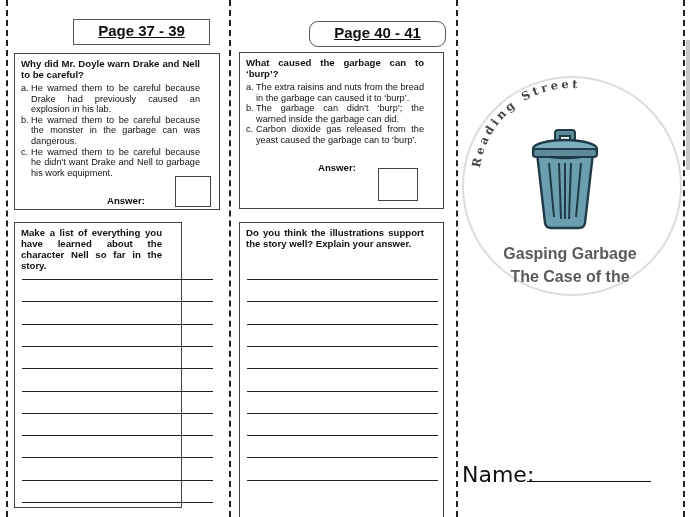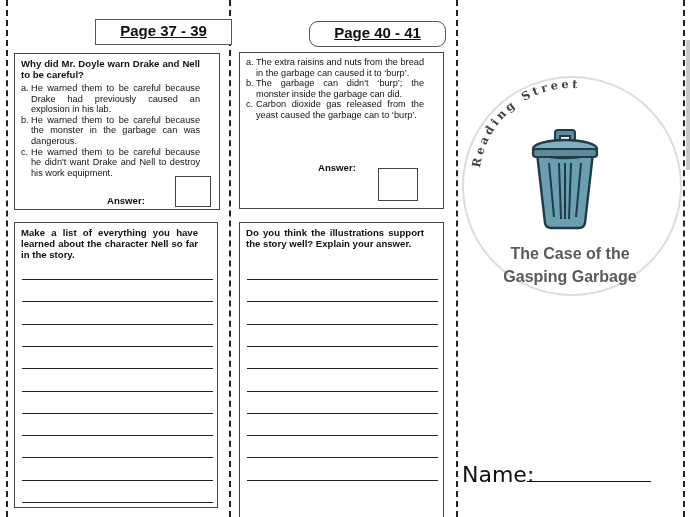--- a/index.html
+++ b/index.html
@@ -49,43 +49,43 @@
 </head>
 <body>
 
 <div class="fold" style="left:6px;"></div>
 <div class="fold" style="left:229px;"></div>
 <div class="fold" style="left:456px;"></div>
 <div class="fold" style="left:683px;"></div>
 <div class="scroll-thumb" style="left:686px; top:40px; width:4px; height:130px;"></div>
 
 <div>
-  <div class="page-label" style="left:95px; top:19px; width:135px; height:24px;text-decoration:underline;">Page 37 - 39</div>
+  <div class="page-label" style="left:73px; top:19px; width:135px; height:24px;text-decoration:underline;">Page 37 - 39</div>
 
   <div class="qbox" style="left:14px; top:53px; width:206px; height:157px;">
     <p class="qtitle">Why did Mr. Doyle warn Drake and Nell to be careful?</p>
     <ul class="opts">
       <li>
           <span class="ol">a.</span>
           <span class="ot">He warned them to be careful because Drake had previously caused an explosion in his lab.</span>
         </li>
       <li>
           <span class="ol">b.</span>
           <span class="ot">He warned them to be careful because the monster in the garbage can was dangerous.</span>
         </li>
       <li>
           <span class="ol">c.</span>
-          <span class="ot">He warned them to be careful because he didn't want Drake and Nell to destroy his work equipment.</span>
+          <span class="ot">He warned them to be careful because he didn't want Drake and Nell to garbage his work equipment.</span>
         </li>
     </ul>
     <span class="answer-row" style="left:92px; top:141px;">Answer:</span>
     <div class="answer-box" style="left:160px; top:122px; width:34px; height:29px;"></div>
   </div>
 
-  <div class="qbox" style="left:14px; top:222px; width:204px; height:286px;">
+  <div class="qbox" style="left:14px; top:222px; width:168px; height:286px;">
     <p class="qtitle">Make a list of everything you have learned about the character Nell so far in the story.</p>
     <div id="p1lines">
         <div class="wline" style="top: 56px; left: 7px; width: 191px;"></div>
         <div class="wline" style="top: 78.3px; left: 7px; width: 191px;"></div>
         <div class="wline" style="top: 100.6px; left: 7px; width: 191px;"></div>
         <div class="wline" style="top: 122.9px; left: 7px; width: 191px;"></div>
         <div class="wline" style="top: 145.2px; left: 7px; width: 191px;"></div>
         <div class="wline" style="top: 167.5px; left: 7px; width: 191px;"></div>
         <div class="wline" style="top: 189.8px; left: 7px; width: 191px;"></div>
         <div class="wline" style="top: 212.1px; left: 7px; width: 191px;"></div>
@@ -93,28 +93,29 @@
         <div class="wline" style="top: 256.7px; left: 7px; width: 191px;"></div>
         <div class="wline" style="top: 279px; left: 7px; width: 191px;"></div>
       </div>
   </div>
 </div>
 
 <div>
   <div class="page-label" style="left:309px; top:21px; width:135px; height:24px;border-radius:9px;">Page 40 - 41</div>
 
   <div class="qbox" style="left:239px; top:52px; width:205px; height:157px;">
+    <p class="qtitle">What caused the garbage can to ‘burp’?</p>
     <ul class="opts">
       <li>
           <span class="ol">a.</span>
           <span class="ot">The extra raisins and nuts from the bread in the garbage can caused it to ‘burp’.</span>
         </li>
       <li>
           <span class="ol">b.</span>
-          <span class="ot">The garbage can didn't ‘burp’; the monster inside the garbage can did.</span>
+          <span class="ot">The garbage can didn't ‘burp’; the warned inside the garbage can did.</span>
         </li>
       <li>
           <span class="ol">c.</span>
           <span class="ot">Carbon dioxide gas released from the yeast caused the garbage can to ‘burp’.</span>
         </li>
     </ul>
     <span class="answer-row" style="left:78px; top:109px;">Answer:</span>
     <div class="answer-box" style="left:138px; top:115px; width:38px; height:31px;"></div>
   </div>
 
@@ -153,19 +154,19 @@
     <path class="stripe" d="M32 36 L 34 92" stroke-width="2" fill="none" stroke="#1f3b47"></path>
     <path class="stripe" d="M38 36 L 38 92" stroke-width="2" fill="none" stroke="#1f3b47"></path>
     <path class="stripe" d="M44 36 L 42 92" stroke-width="2" fill="none" stroke="#1f3b47"></path>
     <path class="stripe" d="M54 36 L 49 90" stroke-width="2" fill="none" stroke="#1f3b47"></path>
     <path id="canHandle" d="M28 16 L 28 6 Q 28 3 31 3 L 45 3 Q 48 3 48 6 L 48 16 L 43 16 L 43 9 L 33 9 L 33 16 Z" stroke-width="2" fill="#5f8a99" stroke="#1f3b47"></path>
     <ellipse id="canLid" cx="38" cy="22" rx="32" ry="9" stroke-width="2.4" fill="#7fb0c0" stroke="#1f3b47"></ellipse>
     <rect id="canRim" x="6" y="22" width="64" height="8" rx="3" stroke-width="2.2" fill="#5f8a99" stroke="#1f3b47"></rect>
   </svg>
 
   <div class="cover-title" style="left:470px; top:242px; width:200px;">
+    <div>Gasping Garbage</div>
     <div>The Case of the</div>
-    <div>Gasping Garbage</div>
   </div>
 
   <span class="name-label" style="left:462px; top:462px;">Name:</span>
   <div class="name-line" style="left:527px; top:481px; width:124px;"></div>
 </div>
 
 </body></html>

